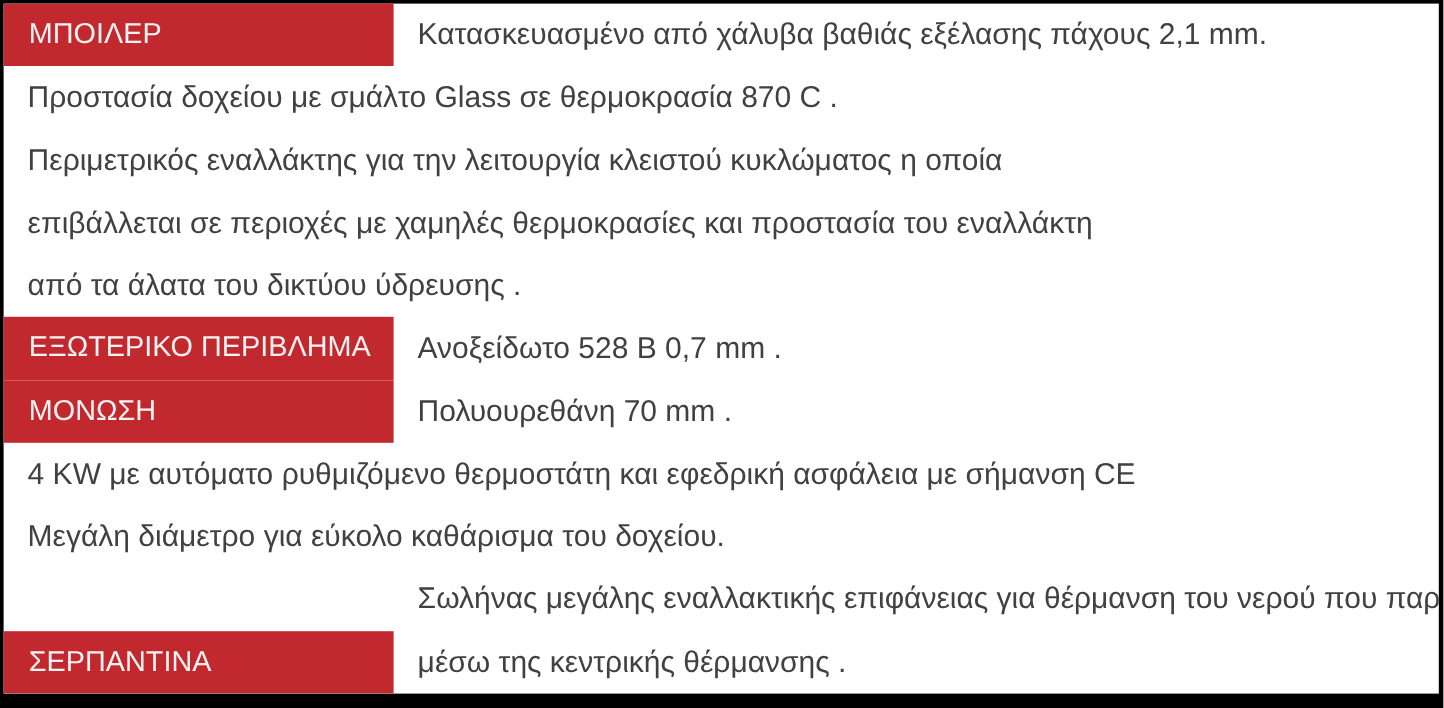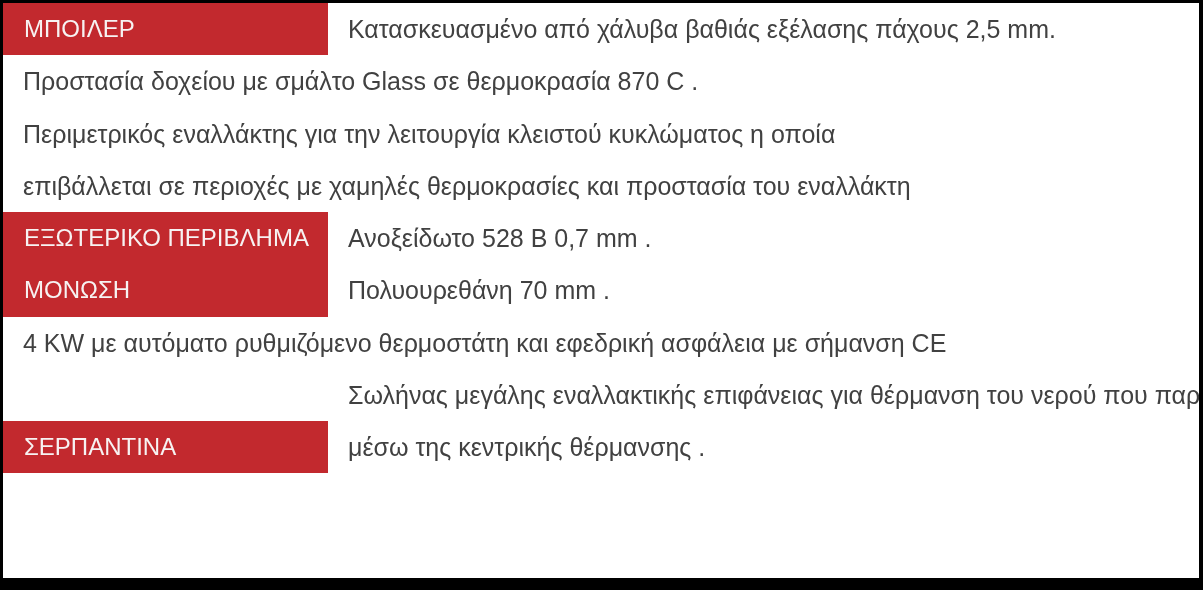--- a/index.html
+++ b/index.html
@@ -57,54 +57,56 @@
 </style>
 </head>
 <body>
 
 <div class="frame">
   <div class="inner">
 
     <div class="row">
       <div class="label-cell">ΜΠΟΙΛΕΡ</div>
       <div class="desc-cell">
-        <div class="line">Κατασκευασμένο από χάλυβα βαθιάς εξέλασης πάχους 2,5 mm.</div>
+        <div class="line">Κατασκευασμένο από χάλυβα βαθιάς εξέλασης πάχους 2,1 mm.</div>
       </div>
     </div>
 
     <div class="row">
       <div class="desc-cell">
         <div class="line">Προστασία δοχείου με σμάλτο Glass σε θερμοκρασία 870 C .</div>
       </div>
     </div>
 
     <div class="row">
       <div class="desc-cell">
         <div class="line">Περιμετρικός εναλλάκτης για την λειτουργία κλειστού κυκλώματος η οποία</div>
         <div class="line">επιβάλλεται σε περιοχές με χαμηλές θερμοκρασίες και προστασία του εναλλάκτη</div>
+        <div class="line">από τα άλατα του δικτύου ύδρευσης .</div>
       </div>
     </div>
 
     <div class="row">
       <div class="label-cell">ΕΞΩΤΕΡΙΚΟ ΠΕΡΙΒΛΗΜΑ</div>
       <div class="desc-cell">
         <div class="line">Ανοξείδωτο 528 B 0,7 mm .</div>
       </div>
     </div>
 
     <div class="row">
       <div class="label-cell">ΜΟΝΩΣΗ</div>
       <div class="desc-cell">
         <div class="line">Πολυουρεθάνη 70 mm .</div>
       </div>
     </div>
 
     <div class="row">
       <div class="desc-cell">
         <div class="line">4 KW με αυτόματο ρυθμιζόμενο θερμοστάτη και εφεδρική ασφάλεια με σήμανση CE</div>
+        <div class="line">Μεγάλη διάμετρο για εύκολο καθάρισμα του δοχείου.</div>
       </div>
     </div>
 
     <div class="row">
       <div class="label-cell">ΣΕΡΠΑΝΤΙΝΑ</div>
       <div class="desc-cell">
         <div class="line">Σωλήνας μεγάλης εναλλακτικής επιφάνειας για θέρμανση του νερού που παρέχεται</div>
         <div class="line">μέσω της κεντρικής θέρμανσης .</div>
       </div>
     </div>

